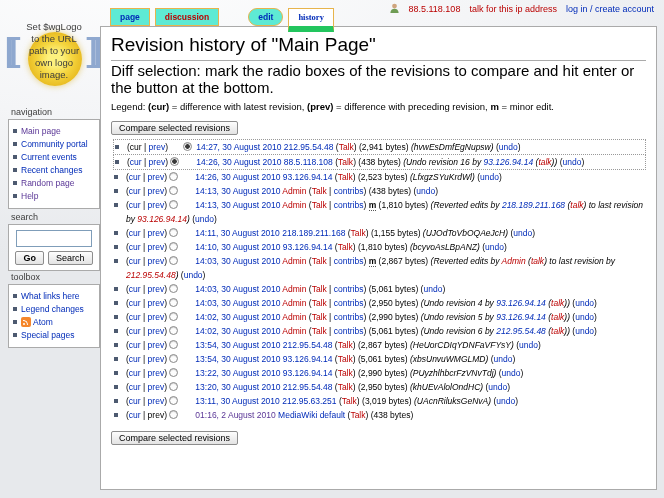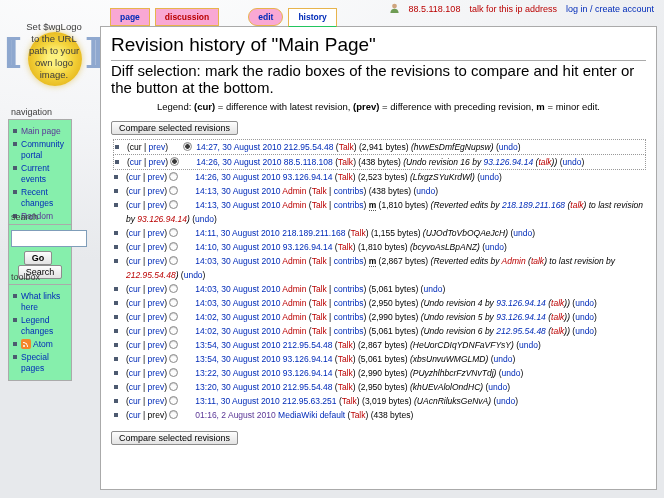--- a/index.html
+++ b/index.html
@@ -26,58 +26,58 @@
   #logo .flower{position:absolute;left:20px;top:16px;width:54px;height:54px;border-radius:50%;
     background:radial-gradient(circle,#fdf17e 0 18%,#f5d53e 45%,#eabf26 68%,#e2b31f 100%);
     box-shadow:0 0 6px rgba(220,180,40,.6);}
   #logo .bracket{position:absolute;top:14px;font-size:34px;font-weight:bold;color:#7d9bc8;letter-spacing:-7px;opacity:.85;}
   #logo .bl{left:-3px;}
   #logo .br{right:5px;}
   #logo .logo-text{position:relative;z-index:2;font-size:9.5px;line-height:12px;color:#3c3c3c;
     padding-top:5px;white-space:pre-line;}
 
   
-  .portlet{position:absolute;left:8px;width:64px;font-size:8.5px;}
+  .portlet{position:absolute;left:8px;width:92px;font-size:8.5px;}
   .portlet h5{margin:0 0 2px 3px;font-size:9px;font-weight:normal;color:#3e3e3e;}
-  .pBody{background:#86efac;border:1px solid #aaa;padding:4px 2px 4px 3px;}
+  .pBody{background:#ffffff;border:1px solid #aaa;padding:4px 2px 4px 3px;}
   .pBody ul{margin:0;padding:0;list-style:none;}
   .pBody li{position:relative;margin:2px 0;padding-left:9px;line-height:11px;}
   .sq{position:absolute;left:1px;top:3px;width:4px;height:4px;background:#4d5a70;}
   #p-nav{top:107px;}
   #p-search{top:212px;}
   #p-tool{top:272px;}
   #p-search .pBody{text-align:center;padding:5px 2px;}
   #searchInput{width:70px;height:13px;font-size:9px;border:1px solid #7f9db9;margin-bottom:4px;}
   .btn{font-family:"Liberation Sans",sans-serif;font-size:9px;color:#000;
     background:linear-gradient(#fdfdfd,#e3e3e3);border:1px solid #8d8d8d;border-radius:2px;padding:1px 7px;cursor:pointer;}
   #searchGo{font-weight:bold;margin-right:4px;}
   .feed{display:inline-block;width:10px;height:10px;background:#f5862b;border-radius:2px;position:relative;vertical-align:-2px;margin-right:2px;}
   .feed::before{content:"";position:absolute;left:2px;bottom:2px;width:2px;height:2px;background:#fff;border-radius:50%;}
   .feed::after{content:"";position:absolute;left:2px;bottom:2px;width:4px;height:4px;border:1.5px solid #fff;
     border-left:none;border-bottom:none;border-radius:0 100% 0 0;}
 
   
   #tabs{position:absolute;left:110px;top:8px;font-size:8.5px;font-weight:bold;z-index:3;}
-  .tab{display:inline-block;background:#f9a8d4;border:1px solid #e7b44c;padding:3px 9px 3px;margin-right:5px;line-height:10px;}
+  .tab{display:inline-block;background:#5eead4;border:1px solid #e7b44c;padding:3px 9px 3px;margin-right:5px;line-height:10px;}
   .tab.gap{margin-left:24px;border-radius:9px;}
-  .tab.active{background:#fff;border-bottom:1px solid #22c55e;padding-bottom:4px;}
+  .tab.active{background:#fff;border-bottom:6px solid #22c55e;padding-bottom:4px;font-family:Liberation Serif, serif;}
 
   
   #content{position:absolute;left:100px;top:26px;width:557px;height:464px;box-sizing:border-box;
     background:#fff;border:1px solid #aaa;padding:6px 10px;z-index:1;}
   #content h1{font-size:19px;font-weight:normal;margin:0;padding:1px 0 4px;border-bottom:1px solid #aaa;}
   #viewlogs{font-size:9px;margin-top:3px;}
   fieldset{margin:9px 0 0;border:1px solid #98a7c8;padding:4px 8px 7px;font-size:9.5px;}
   legend{font-size:9px;font-weight:bold;padding:0 4px;}
   .txt{width:42px;height:13px;font-size:9px;border:1px solid #7f9db9;vertical-align:middle;margin:0 6px 0 3px;}
   select{font-size:9px;width:110px;height:15px;border:1px solid #7f9db9;background:#fff;vertical-align:middle;margin:0 10px 0 3px;}
   input[type=checkbox]{appearance:none;-webkit-appearance:none;width:9px;height:9px;border:1px solid #8a8a8a;
     background:#fdfdfd;vertical-align:middle;margin:0 3px 0 0;border-radius:1px;}
   .hint{font-size:15px;margin-top:1px;}
-  .legendline{font-size:9.5px;margin-top:5px;text-align:center;}
+  .legendline{font-size:9.5px;margin-top:5px;}
   .cmpwrap{margin-top:5px;}
   .revisions{list-style:none;margin:4px 0 0 2px;padding:0;font-size:8.5px;}
   .revisions li{position:relative;line-height:14px;padding:0 2px 0 13px;}
   .revisions li.sel{border:1px dotted #999;}
   .revisions li.sel + li.sel{border-top:none;}
   .revisions .sq{top:5px;}
   .radios{display:inline-block;width:26px;}
   .slot{display:inline-block;width:13px;}
   input[type=radio]{appearance:none;-webkit-appearance:none;width:9px;height:9px;margin:0;vertical-align:-1px;
     border:1px solid #888;border-radius:50%;background:#fdfdfd;box-shadow:inset 0 1px 1px rgba(0,0,0,.18);}

